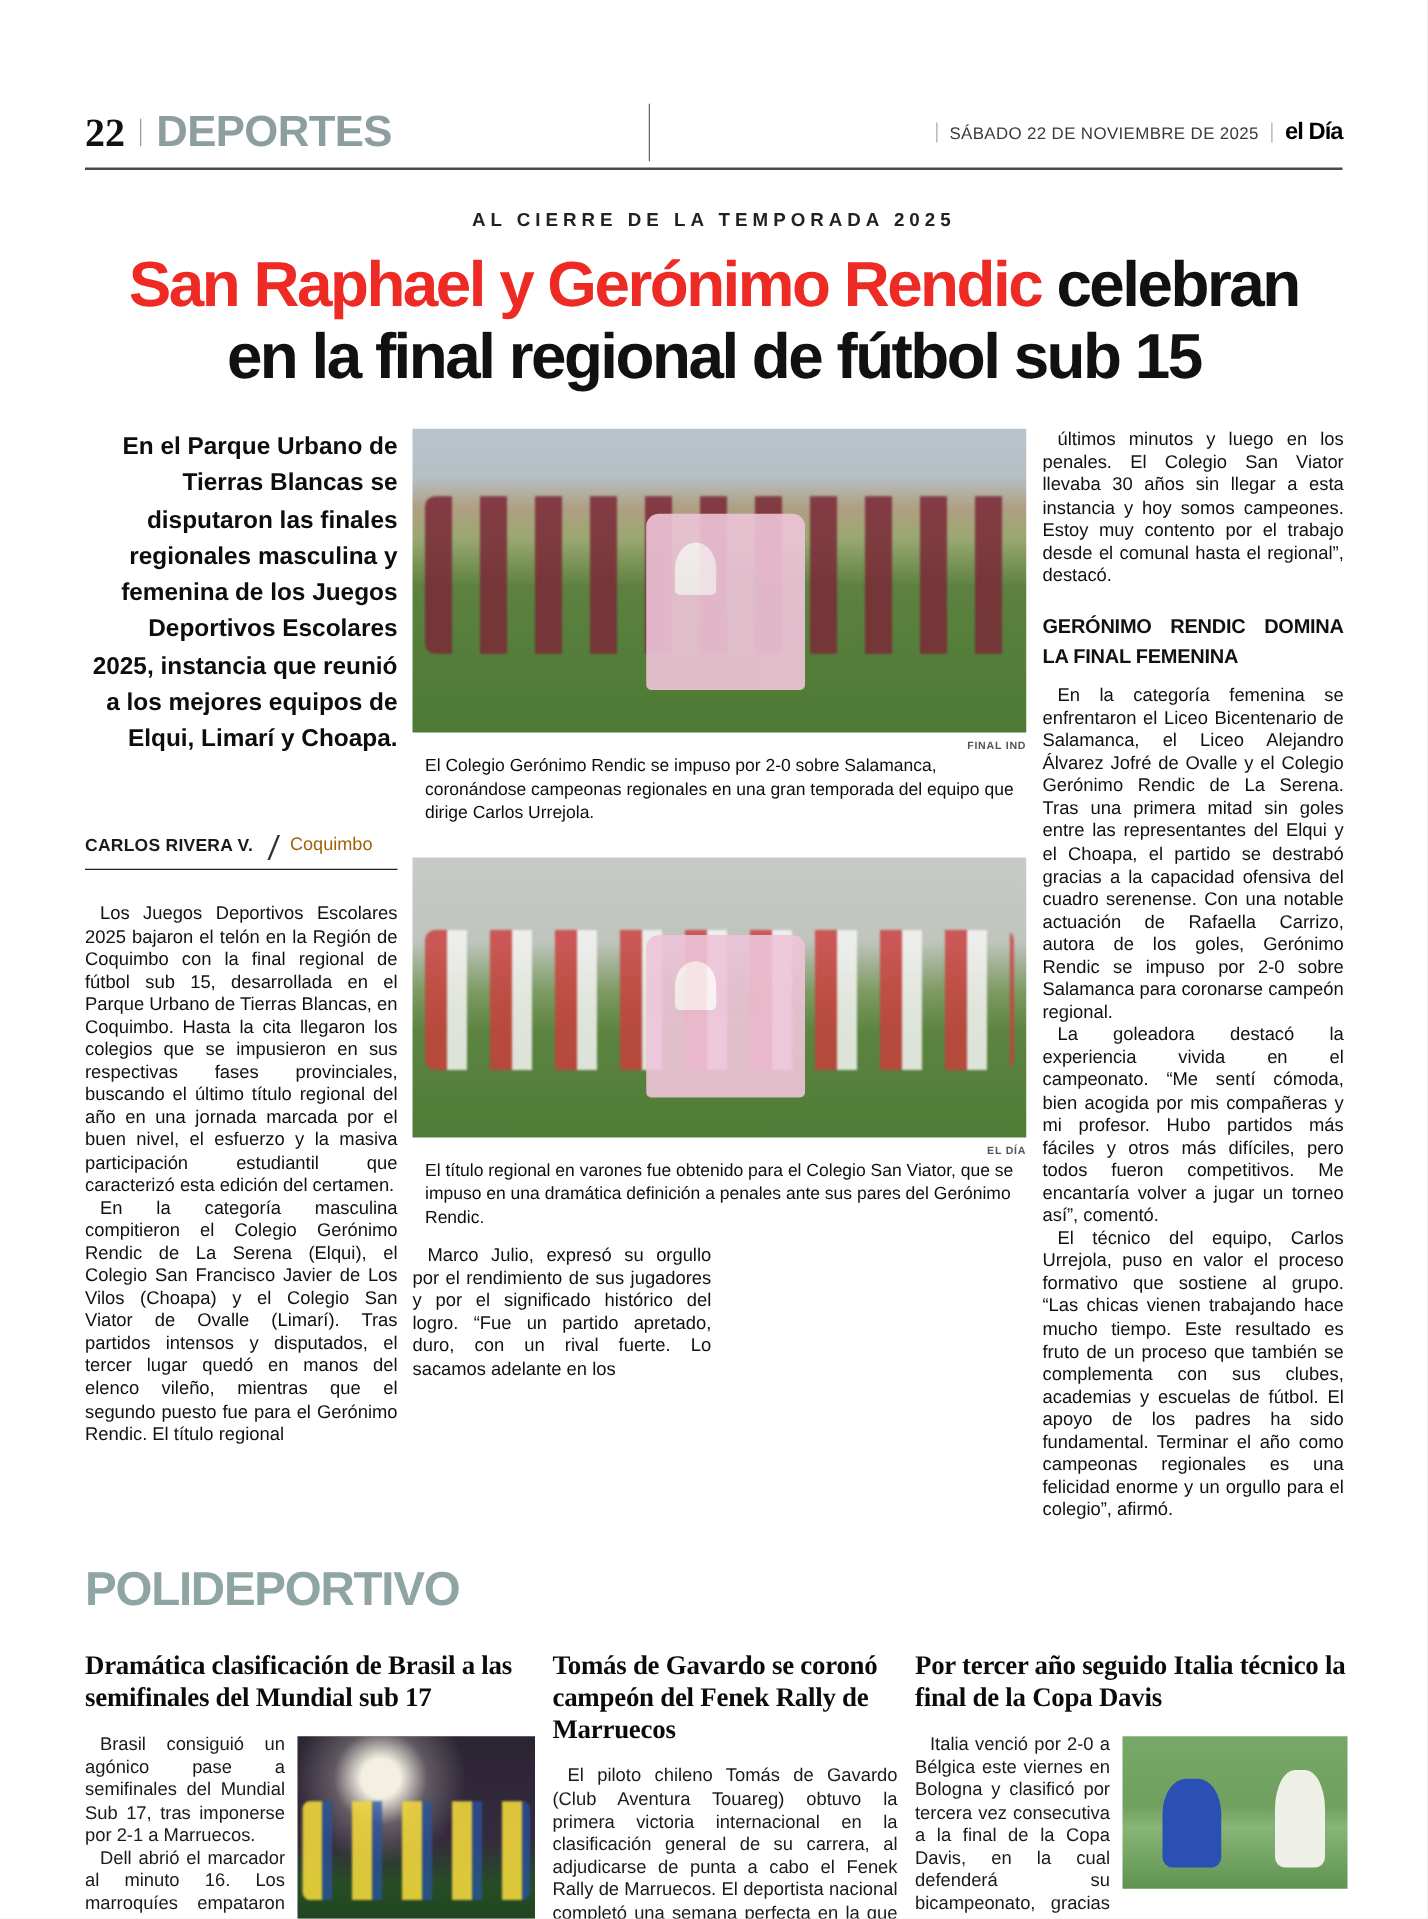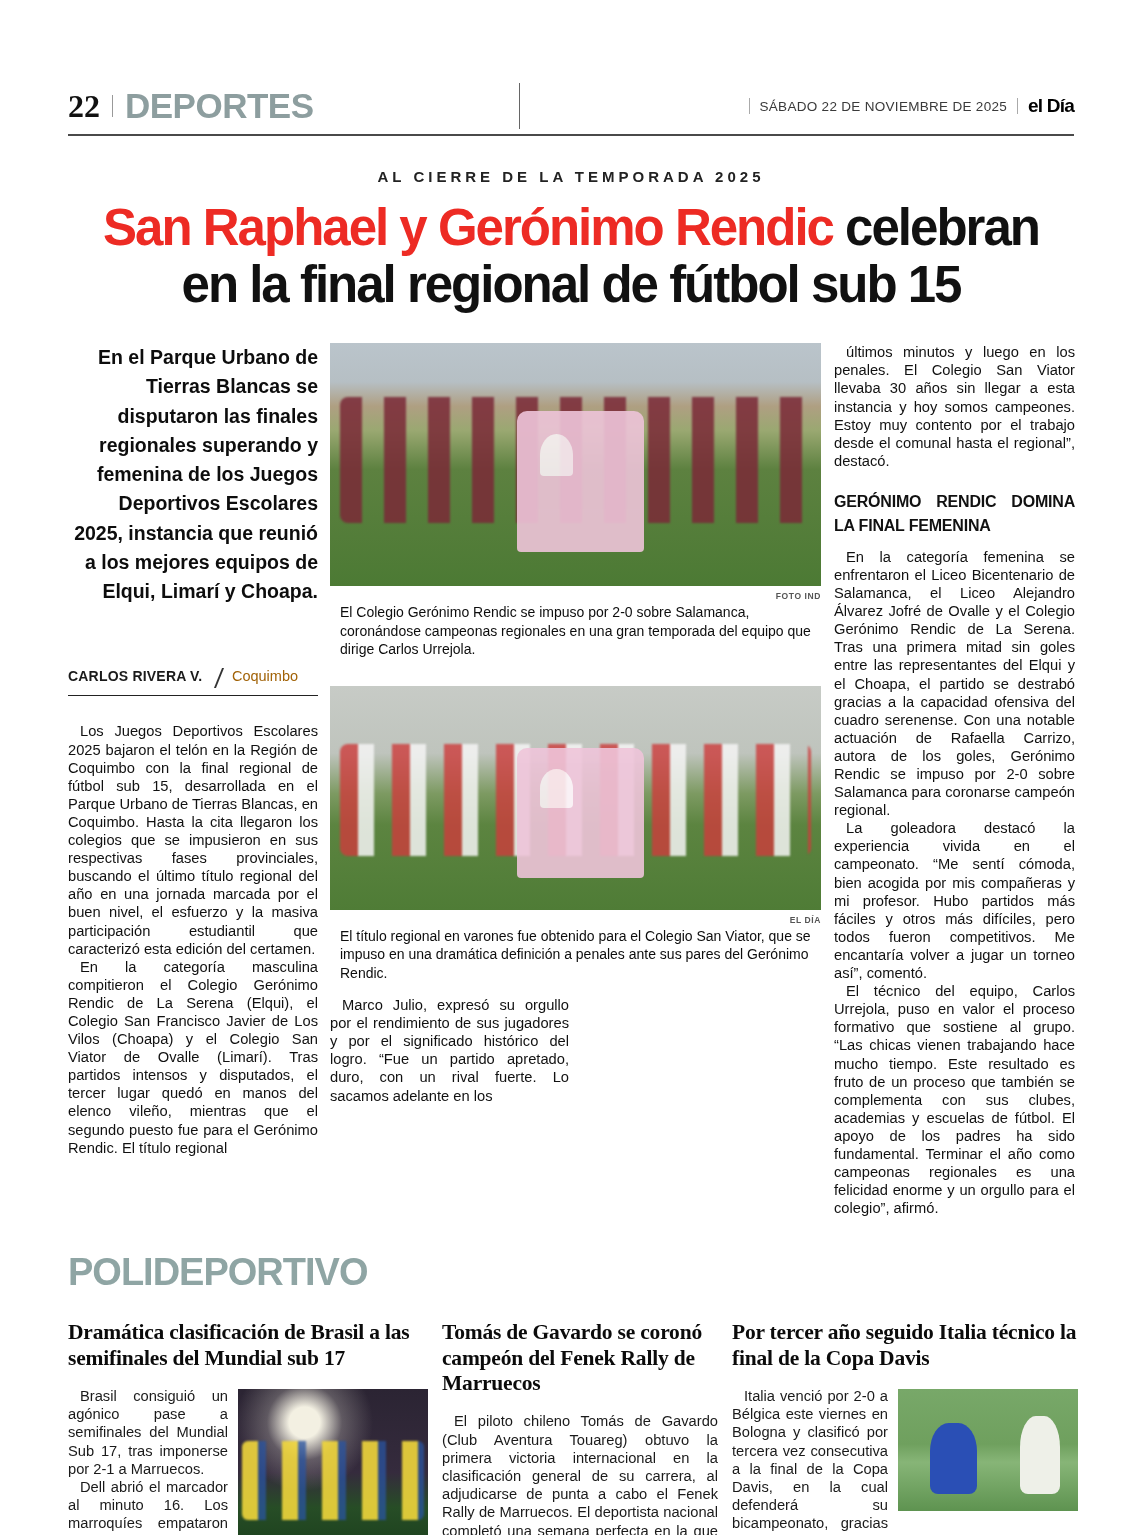--- a/index.html
+++ b/index.html
@@ -95,38 +95,38 @@
     <div class="head-rule"></div>
 
     <div class="kicker">AL CIERRE DE LA TEMPORADA 2025</div>
     <h1 class="headline"><span class="red">San Raphael y Gerónimo Rendic</span><span> celebran</span><br>
       <span>en la final regional de fútbol sub 15</span>
     </h1>
 
     <div class="main-grid">
 
       <div class="col1">
-        <div class="lead">En el Parque Urbano de Tierras Blancas se disputaron las finales regionales superando y femenina de los Juegos Deportivos Escolares 2025, instancia que reunió a los mejores equipos de Elqui, Limarí y Choapa.</div>
+        <div class="lead">En el Parque Urbano de Tierras Blancas se disputaron las finales regionales masculina y femenina de los Juegos Deportivos Escolares 2025, instancia que reunió a los mejores equipos de Elqui, Limarí y Choapa.</div>
         <div class="byline-wrap">
           <span class="byline-author">CARLOS RIVERA V.</span>
           <span class="byline-slash"></span>
           <span class="byline-loc">Coquimbo</span>
         </div>
         <div class="bodytext">
           <p>Los Juegos Deportivos Escolares 2025 bajaron el telón en la Región de Coquimbo con la final regional de fútbol sub 15, desarrollada en el Parque Urbano de Tierras Blancas, en Coquimbo. Hasta la cita llegaron los colegios que se impusieron en sus respectivas fases provinciales, buscando el último título regional del año en una jornada marcada por el buen nivel, el esfuerzo y la masiva participación estudiantil que caracterizó esta edición del certamen.</p>
           <p>En la categoría masculina compitieron el Colegio Gerónimo Rendic de La Serena (Elqui), el Colegio San Francisco Javier de Los Vilos (Choapa) y el Colegio San Viator de Ovalle (Limarí). Tras partidos intensos y disputados, el tercer lugar quedó en manos del elenco vileño, mientras que el segundo puesto fue para el Gerónimo Rendic. El título regional</p>
         </div>
       </div>
 
       <div class="mid">
         <div class="photo photo1">
           <div class="crowd-maroon"></div>
           <div class="banner-pink"></div>
         </div>
-        <div class="credit">FOTO IND</div>
+        <div class="credit">FINAL IND</div>
         <div class="caption">El Colegio Gerónimo Rendic se impuso por 2-0 sobre Salamanca, coronándose campeonas regionales en una gran temporada del equipo que dirige Carlos Urrejola.</div>
 
         <div class="photo photo2">
           <div class="crowd-redwhite"></div>
           <div class="banner-pink"></div>
         </div>
         <div class="credit">EL DÍA</div>
         <div class="caption">El título regional en varones fue obtenido para el Colegio San Viator, que se impuso en una dramática definición a penales ante sus pares del Gerónimo Rendic.</div>
 
         <div class="mid-cols">

